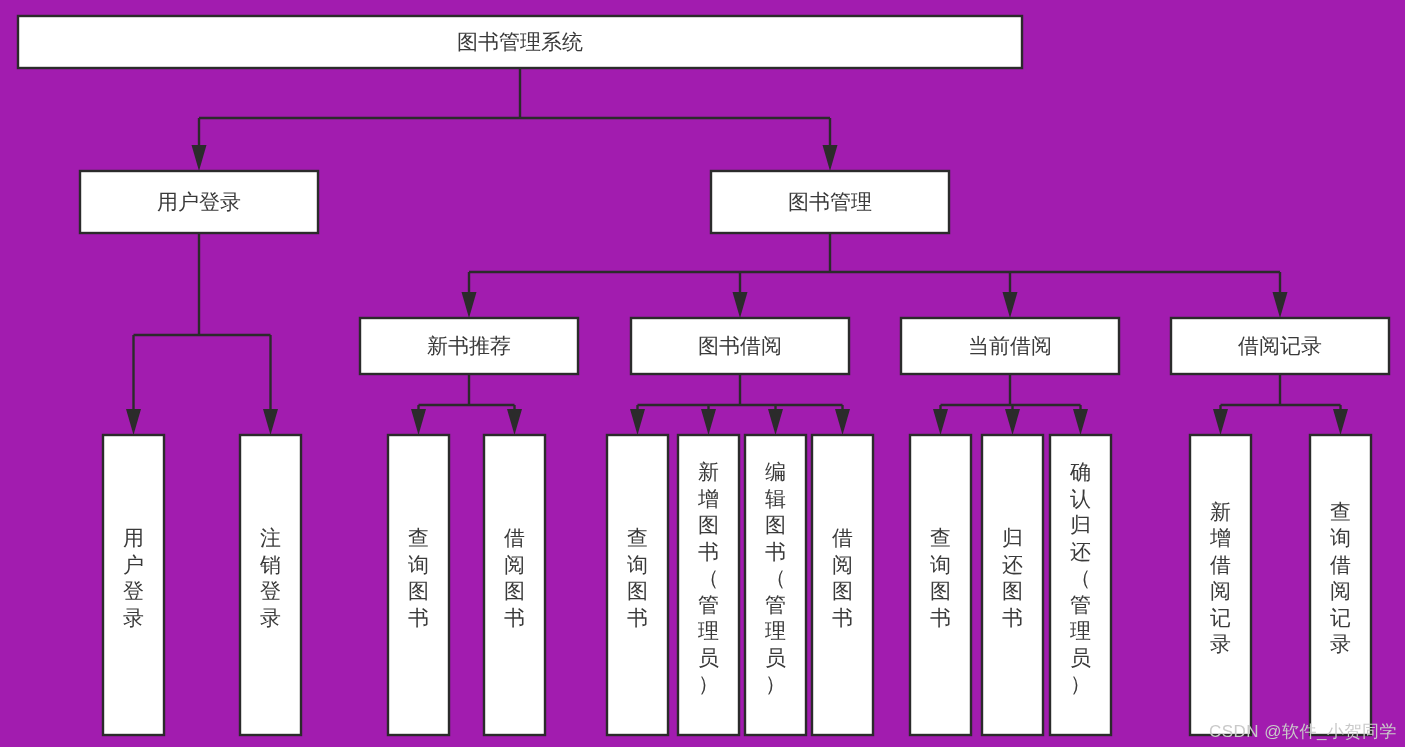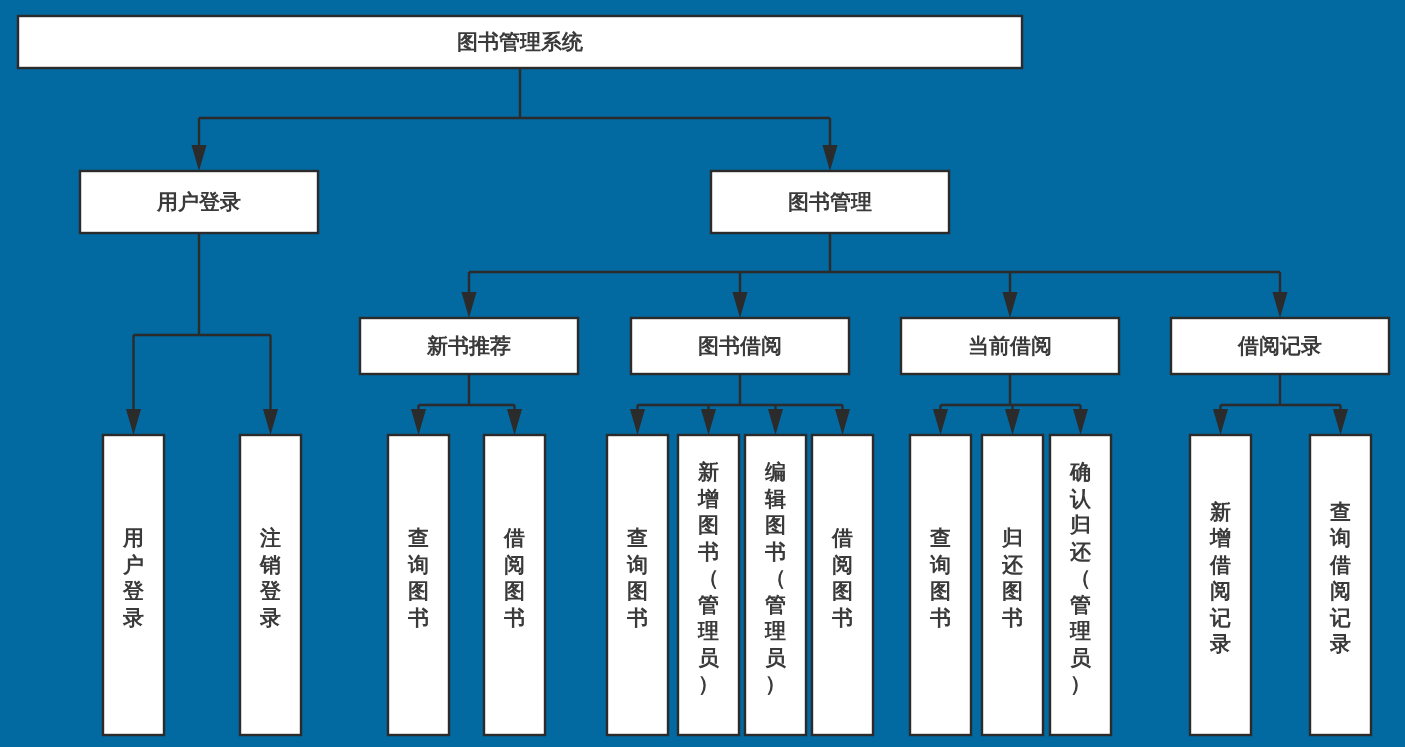--- a/index.html
+++ b/index.html
@@ -11,22 +11,21 @@
   body {
     width: 1405px;
     height: 747px;
     font-family: "Liberation Sans", "DejaVu Sans", sans-serif;
     overflow: hidden;
   }
   #diagram-root {
     position: relative;
     width: 1405px;
     height: 747px;
-    background: #0369a1;
-    font-weight: bold;
+    background: #a21caf;
   }
   svg.diagram-canvas {
     position: absolute;
     top: 0;
     left: 0;
     width: 1405px;
     height: 747px;
     display: block;
   }
   .node-box {
@@ -218,13 +217,14 @@
         <g>
           <rect class="node-box" x="1190" y="435" width="61" height="300"></rect>
           <text class="node-label-vertical" x="1220.5" y="518.75" font-size="21"><tspan x="1220.5" dy="0">新</tspan><tspan x="1220.5" dy="26.5">增</tspan><tspan x="1220.5" dy="26.5">借</tspan><tspan x="1220.5" dy="26.5">阅</tspan><tspan x="1220.5" dy="26.5">记</tspan><tspan x="1220.5" dy="26.5">录</tspan></text>
         </g>
         <g>
           <rect class="node-box" x="1310" y="435" width="61" height="300"></rect>
           <text class="node-label-vertical" x="1340.5" y="518.75" font-size="21"><tspan x="1340.5" dy="0">查</tspan><tspan x="1340.5" dy="26.5">询</tspan><tspan x="1340.5" dy="26.5">借</tspan><tspan x="1340.5" dy="26.5">阅</tspan><tspan x="1340.5" dy="26.5">记</tspan><tspan x="1340.5" dy="26.5">录</tspan></text>
         </g>
       </g>
   </svg>
+  <div class="watermark-text">CSDN @软件_小贺同学</div>
 </div>
 
 </body></html>

